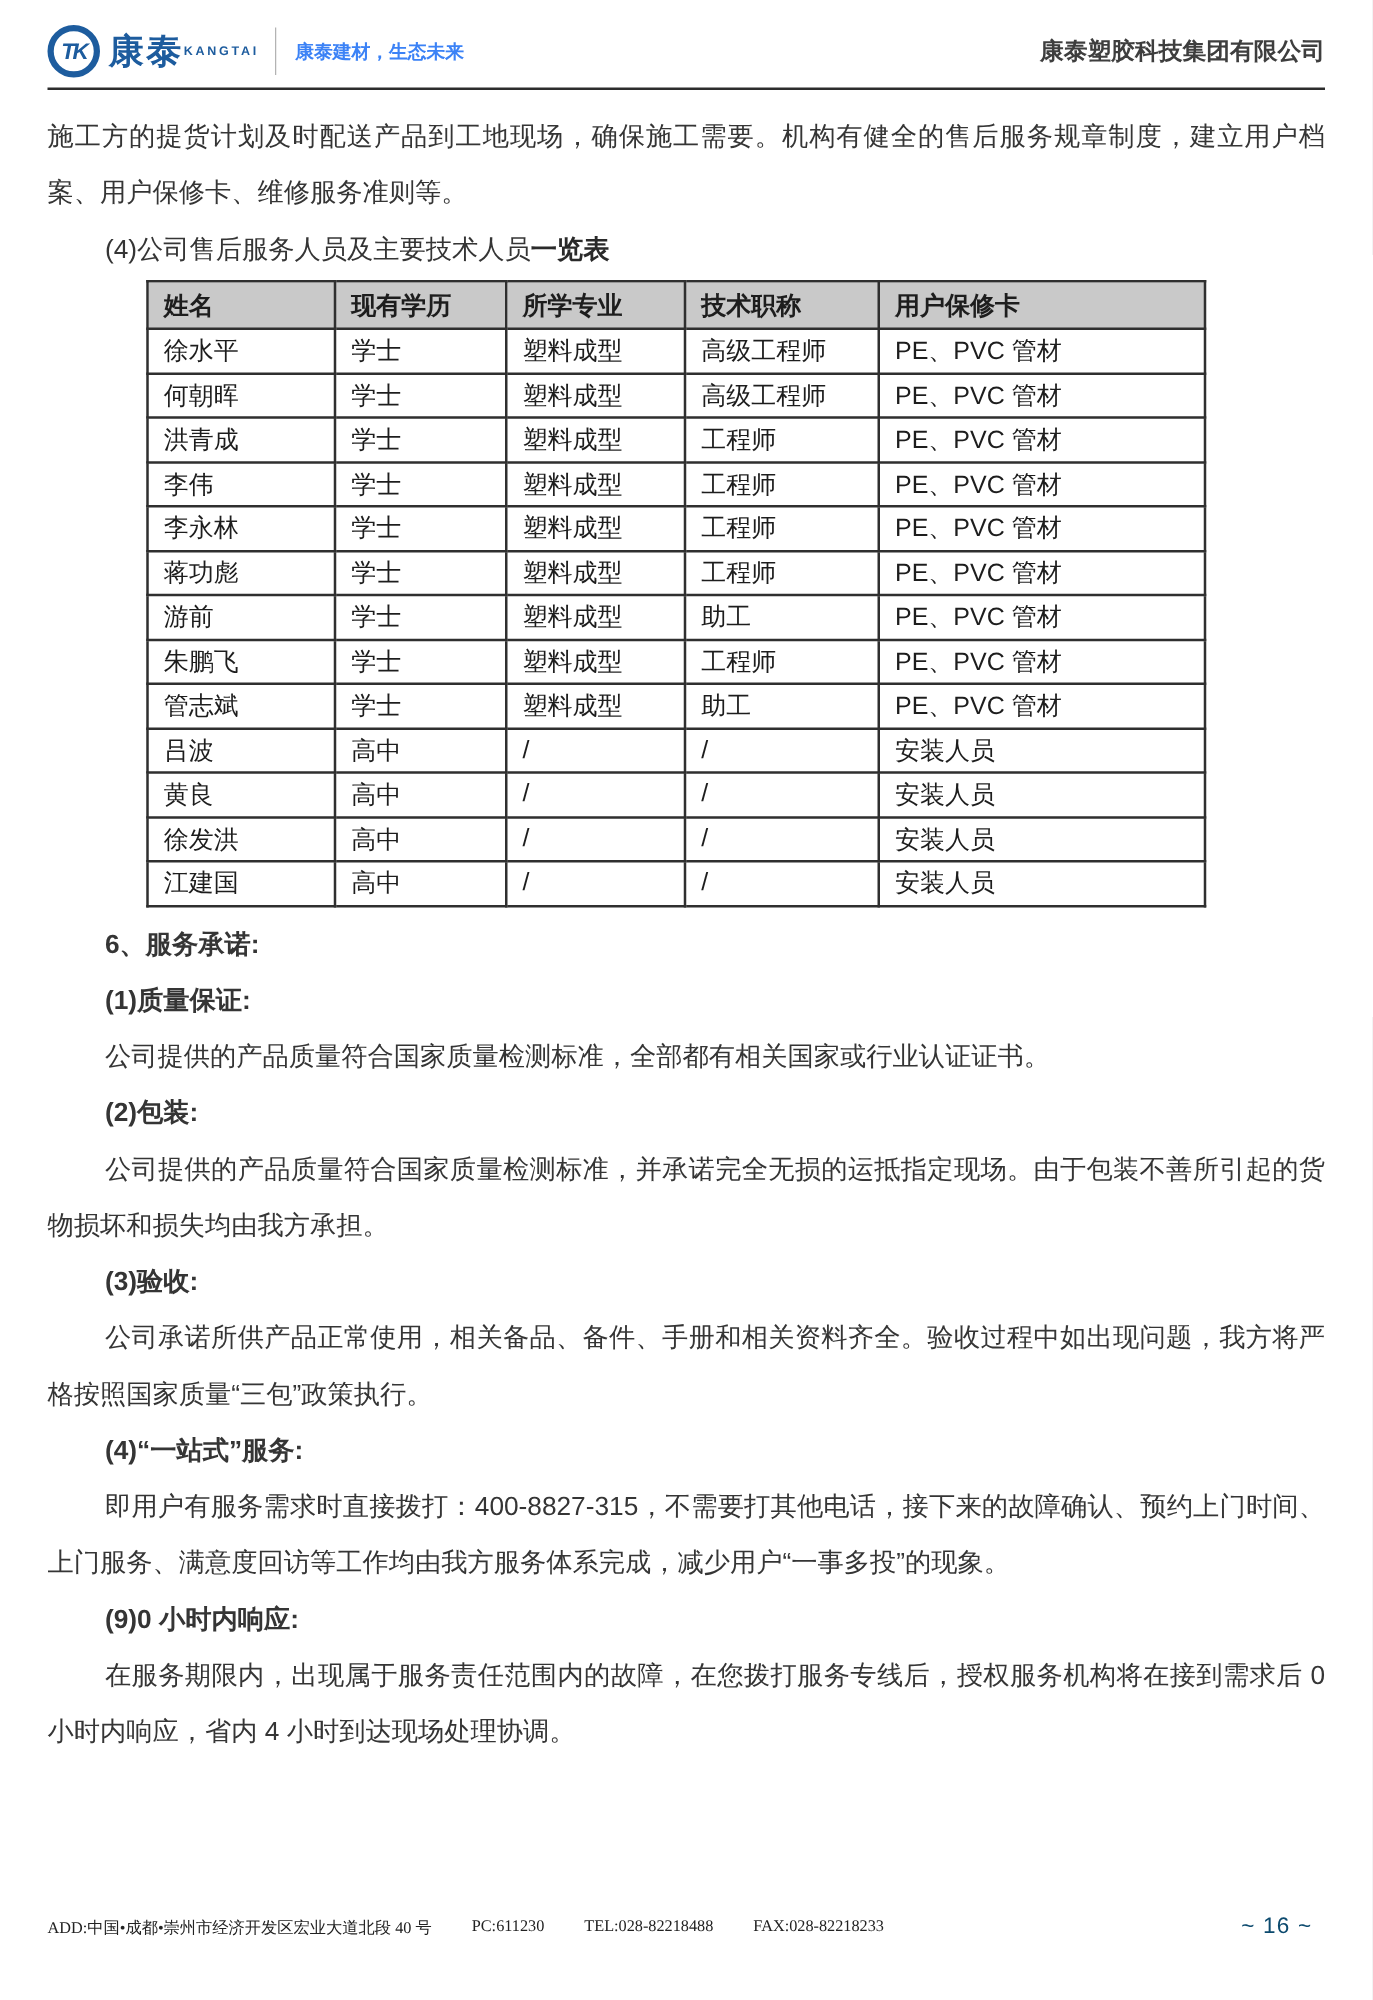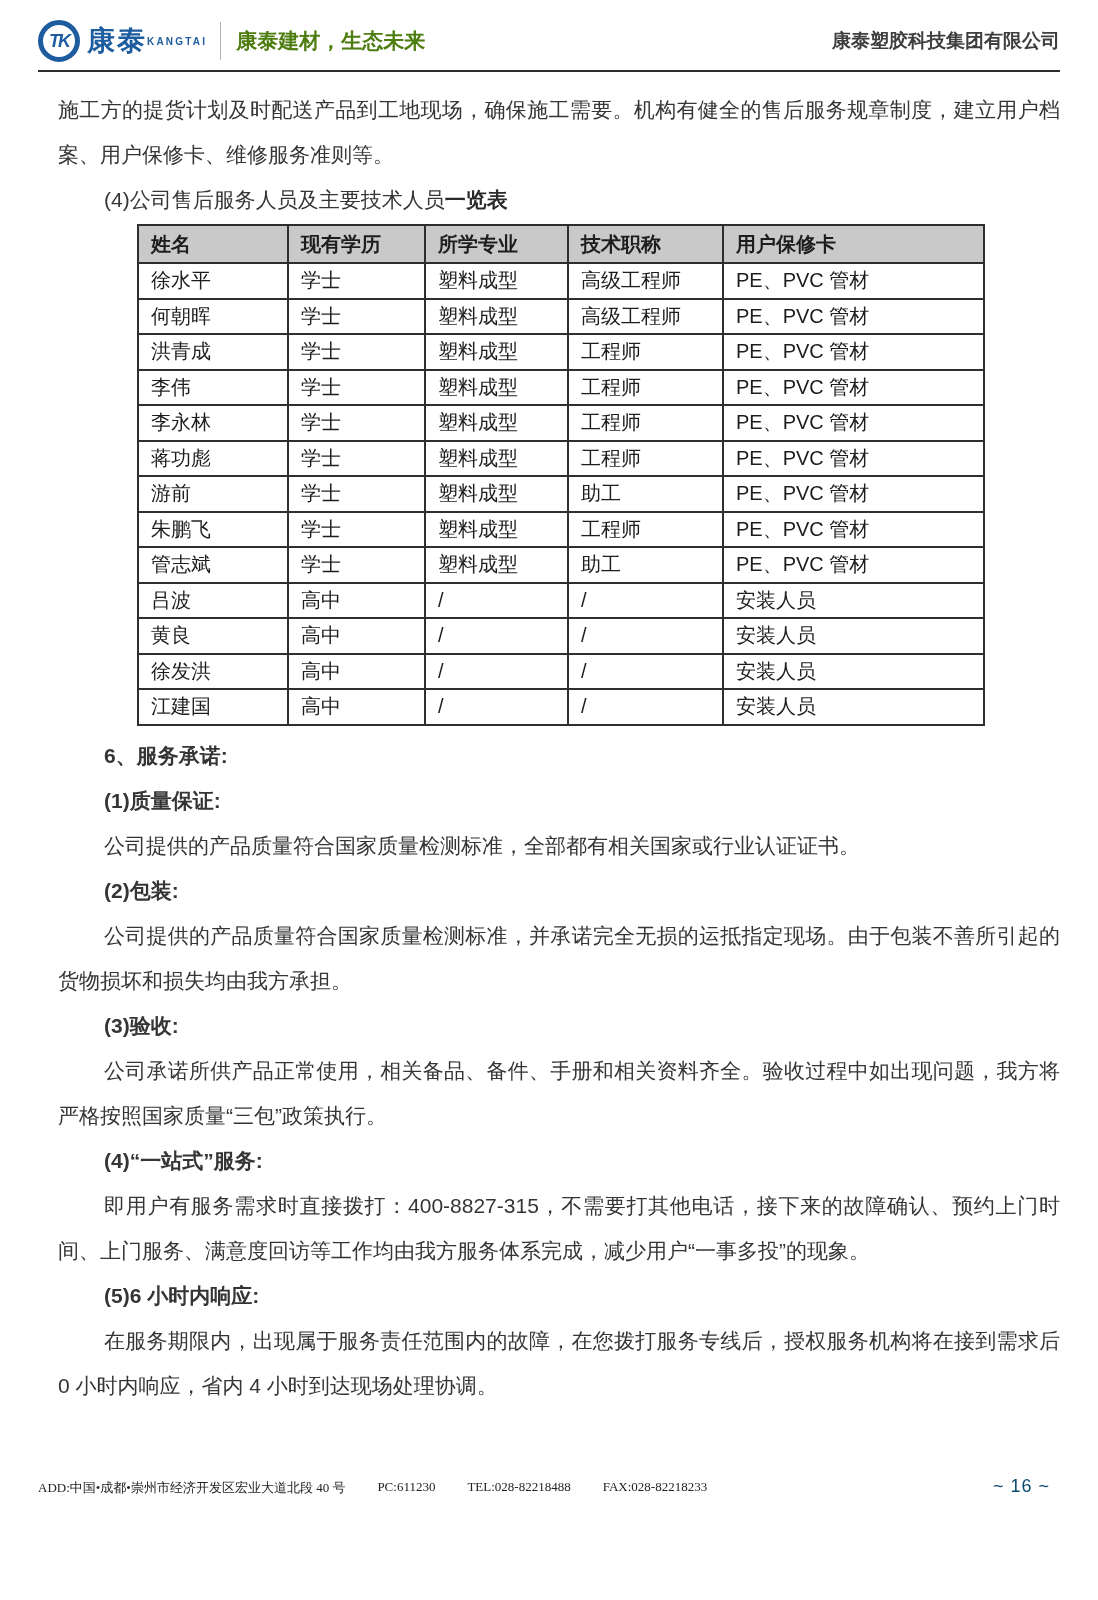--- a/index.html
+++ b/index.html
@@ -23,43 +23,43 @@
   .logo{display:flex;align-items:center;gap:7px;}
   .logo-circle{
     width:42px;height:42px;border:5px solid var(--brand);border-radius:50%;
     display:flex;align-items:center;justify-content:center;box-sizing:border-box;
     color:var(--brand);font-weight:bold;font-style:italic;font-size:18px;letter-spacing:-2px;
   }
   .logo-stack{display:flex;flex-direction:row;align-items:center;line-height:1;}
   .logo-cn{font-size:28px;font-weight:bold;color:var(--brand);letter-spacing:2px;}
   .logo-en{font-size:10px;font-weight:bold;color:var(--brand);letter-spacing:2.2px;margin-top:2px;}
   .hdr-divider{width:1px;height:38px;background:#b3b3b3;margin:0 15px 0 13px;}
-  .tagline{font-size:21px;font-weight:bold;color:#4d7c0f;}
+  .tagline{font-size:15px;font-weight:bold;color:#3b82f6;}
   .company{margin-left:auto;font-size:19px;font-weight:bold;color:#3e3e3e;}
   
-  main{padding:15px 38px 0 58px;}
+  main{padding:15px 38px 0 38px;}
   main p{margin:0;font-size:21px;line-height:45px;color:var(--ink);}
   .intro{text-align:justify;}
   .caption{padding-left:46px;}
   .caption b{font-weight:700;color:#2a2a2a;}
   .lead{padding-left:46px;font-weight:bold;}
   .body-p{text-indent:46px;text-align:justify;}
   
   .table-wrap{margin:2px 0 7px 79px;}
   table{border-collapse:collapse;width:846px;table-layout:fixed;}
   col.c1{width:150px}col.c2{width:137px}col.c3{width:143px}col.c4{width:155px}col.c5{width:261px}
   th,td{
     border:2px solid var(--line);text-align:left;vertical-align:middle;
     padding:0 4px 0 12px;font-size:20px;color:#1d1d1d;height:33.5px;
     overflow:hidden;white-space:nowrap;
   }
   th{background:var(--thead-bg);font-weight:700;height:36px;}
   
   .ftr{
-    position:absolute;left:38px;right:48px;top:1476px;
+    position:absolute;left:38px;right:48px;top:1530px;
     display:flex;align-items:baseline;
   }
   .ftr-left{
     font-family:"Liberation Serif","DejaVu Serif",serif;
     font-size:13px;color:#222;display:flex;gap:32px;white-space:nowrap;
   }
   .page-num{margin-left:auto;font-size:18px;color:#0c4a6e;letter-spacing:1px;}
 </style>
 </head>
 <body>
@@ -207,21 +207,21 @@
 
     <p class="lead">(2)包装:</p>
     <p class="body-p">公司提供的产品质量符合国家质量检测标准，并承诺完全无损的运抵指定现场。由于包装不善所引起的货物损坏和损失均由我方承担。</p>
 
     <p class="lead">(3)验收:</p>
     <p class="body-p">公司承诺所供产品正常使用，相关备品、备件、手册和相关资料齐全。验收过程中如出现问题，我方将严格按照国家质量“三包”政策执行。</p>
 
     <p class="lead">(4)“一站式”服务:</p>
     <p class="body-p">即用户有服务需求时直接拨打：400-8827-315，不需要打其他电话，接下来的故障确认、预约上门时间、上门服务、满意度回访等工作均由我方服务体系完成，减少用户“一事多投”的现象。</p>
 
-    <p class="lead">(5)6 小时内响应:</p>
+    <p class="lead">(9)0 小时内响应:</p>
     <p class="body-p">在服务期限内，出现属于服务责任范围内的故障，在您拨打服务专线后，授权服务机构将在接到需求后 0 小时内响应，省内 4 小时到达现场处理协调。</p>
   </main>
 
   <div class="ftr">
     <div class="ftr-left">
       <span>ADD:中国•成都•崇州市经济开发区宏业大道北段 40 号</span>
       <span>PC:611230</span>
       <span>TEL:028-82218488</span>
       <span>FAX:028-82218233</span>
     </div>

